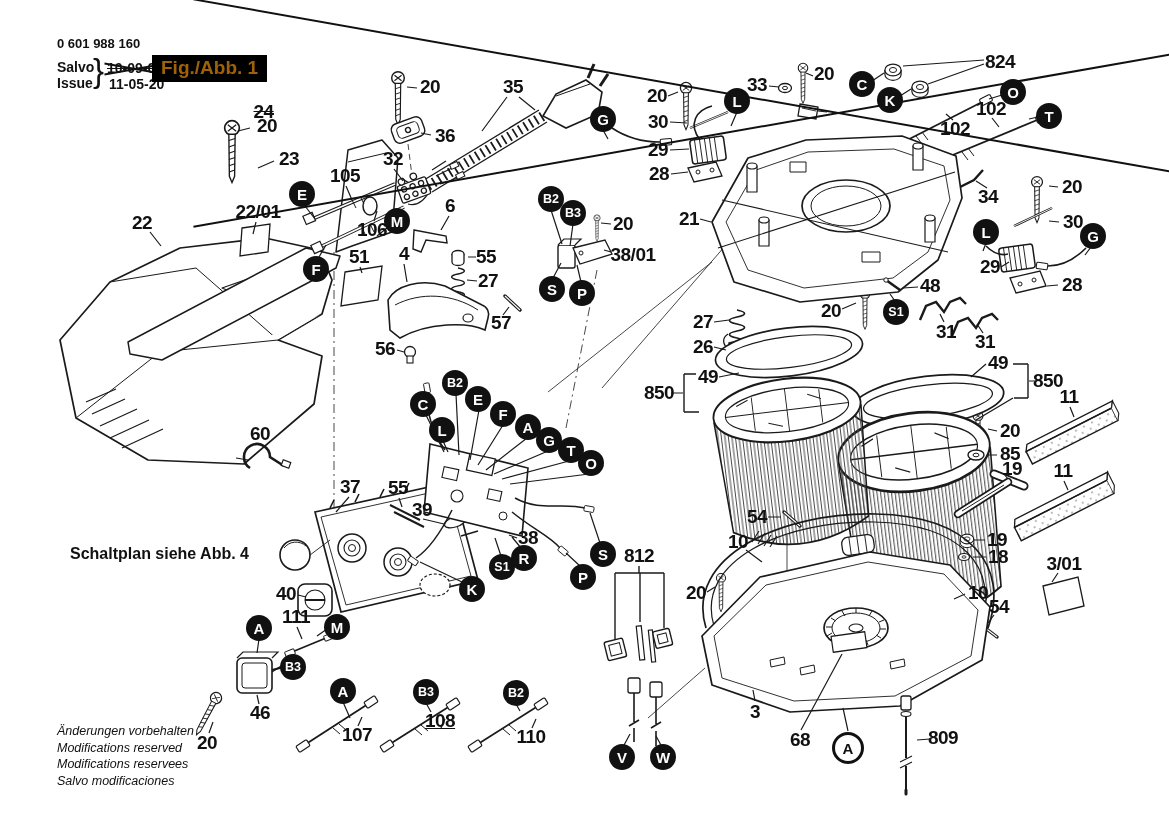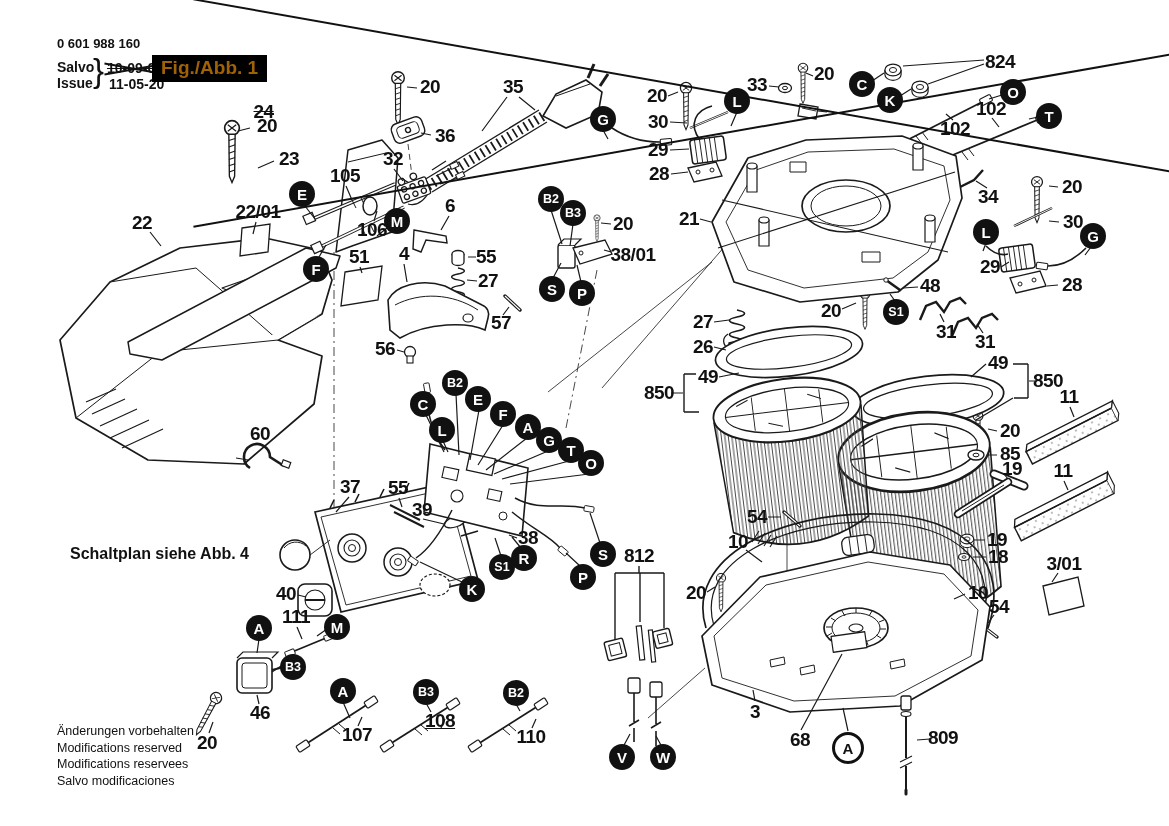--- a/index.html
+++ b/index.html
@@ -21,21 +21,21 @@
   .hdr{position:absolute;z-index:3;white-space:nowrap;}
   #part-number{left:57px;top:36px;font-size:13px;font-weight:bold;}
   #stand-label{left:57px;top:59px;font-size:14px;font-weight:bold;}
   #issue-label{left:57px;top:75px;font-size:14px;font-weight:bold;}
   #brace{left:93px;top:52px;font-size:33px;font-weight:normal;}
   #old-date{left:107px;top:60px;font-size:14px;font-weight:bold;}
   #new-date{left:109px;top:76px;font-size:14px;font-weight:bold;}
   #fig-box{left:152px;top:55px;background:#000;color:#a16207;font-size:19px;font-weight:bold;
            padding:2px 9px 3px 9px;}
   #wiring-note{left:70px;top:543px;font-size:16px;font-weight:bold;line-height:21px;}
-  #footer-note{left:57px;top:723px;font-size:12.5px;line-height:16.5px;}
+  #footer-note{left:57px;top:723px;font-size:12.5px;line-height:16.5px;font-style:italic;}
 </style>
 </head>
 <body>
 
 <div id="stage">
 
 <svg id="art" width="1169" height="826" viewBox="0 0 1169 826">
 <defs>
   <pattern id="pleat" width="7" height="8" patternUnits="userSpaceOnUse">
     <path d="M1.5,0 V8 M5,0 V8" stroke="#4a4a4a" stroke-width="1" fill="none"></path>

